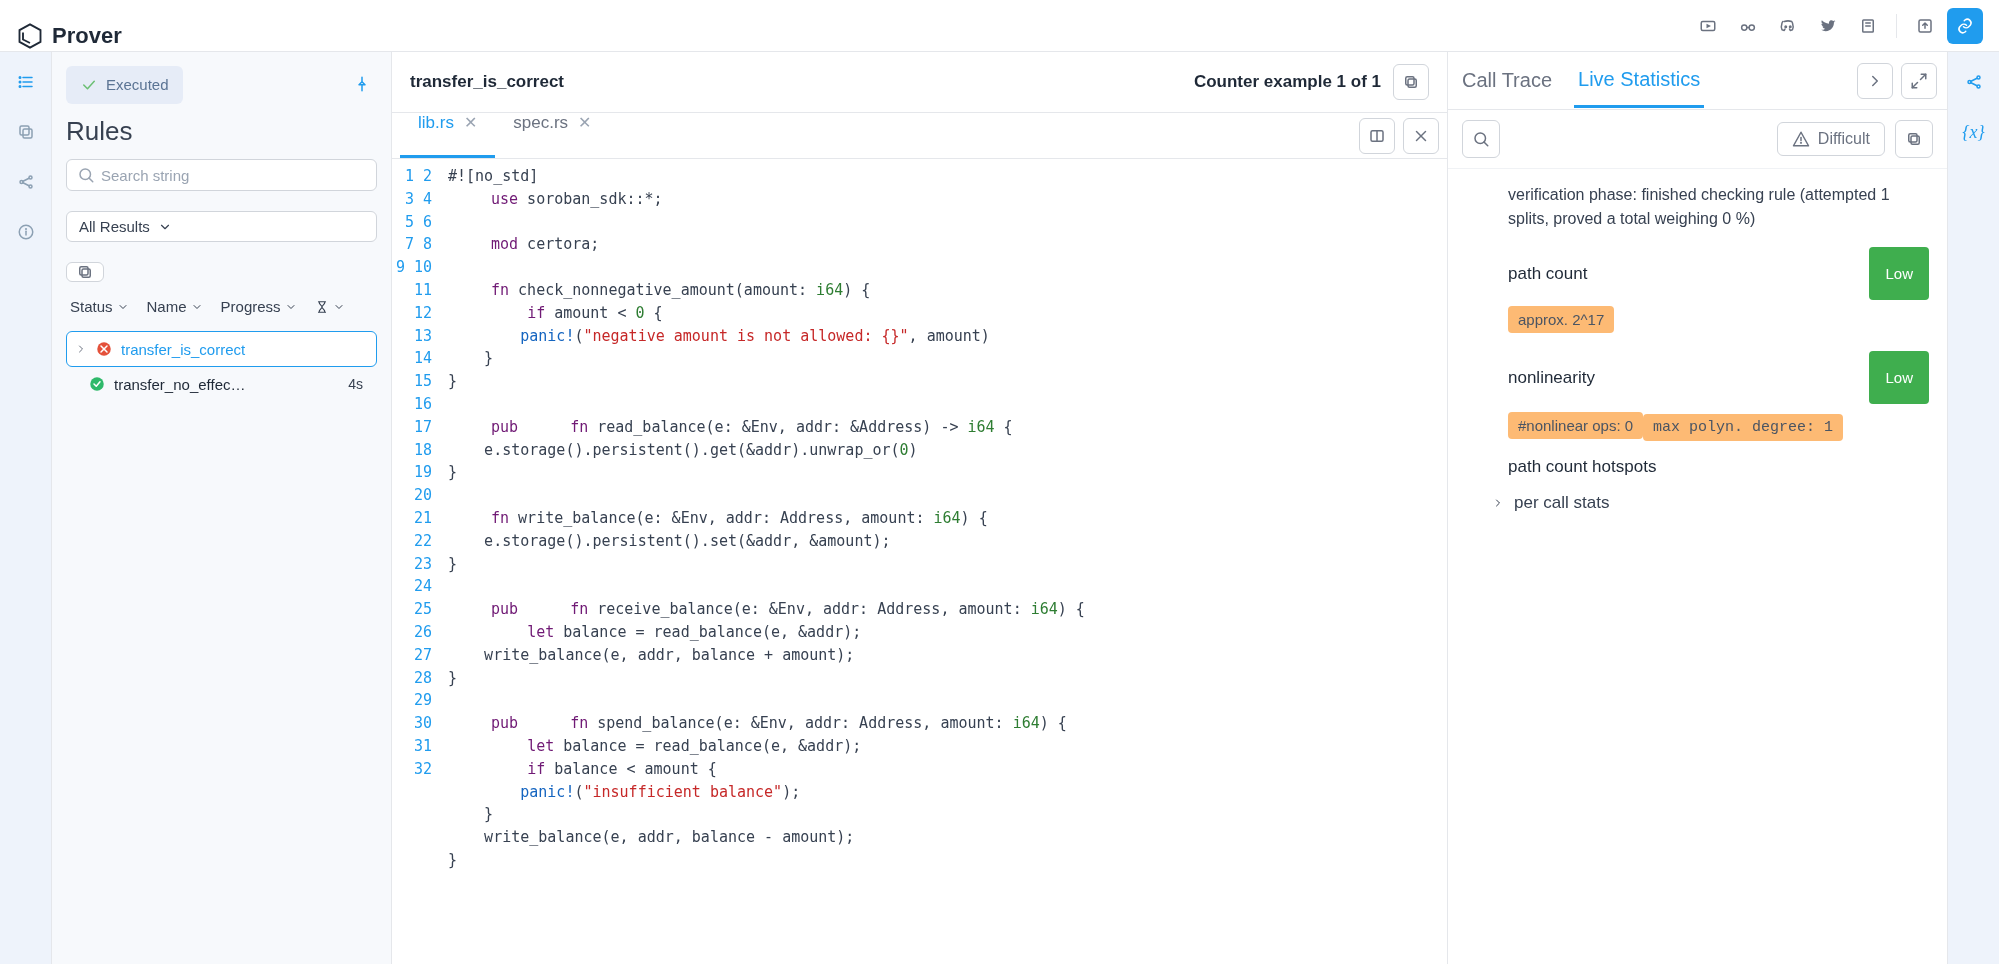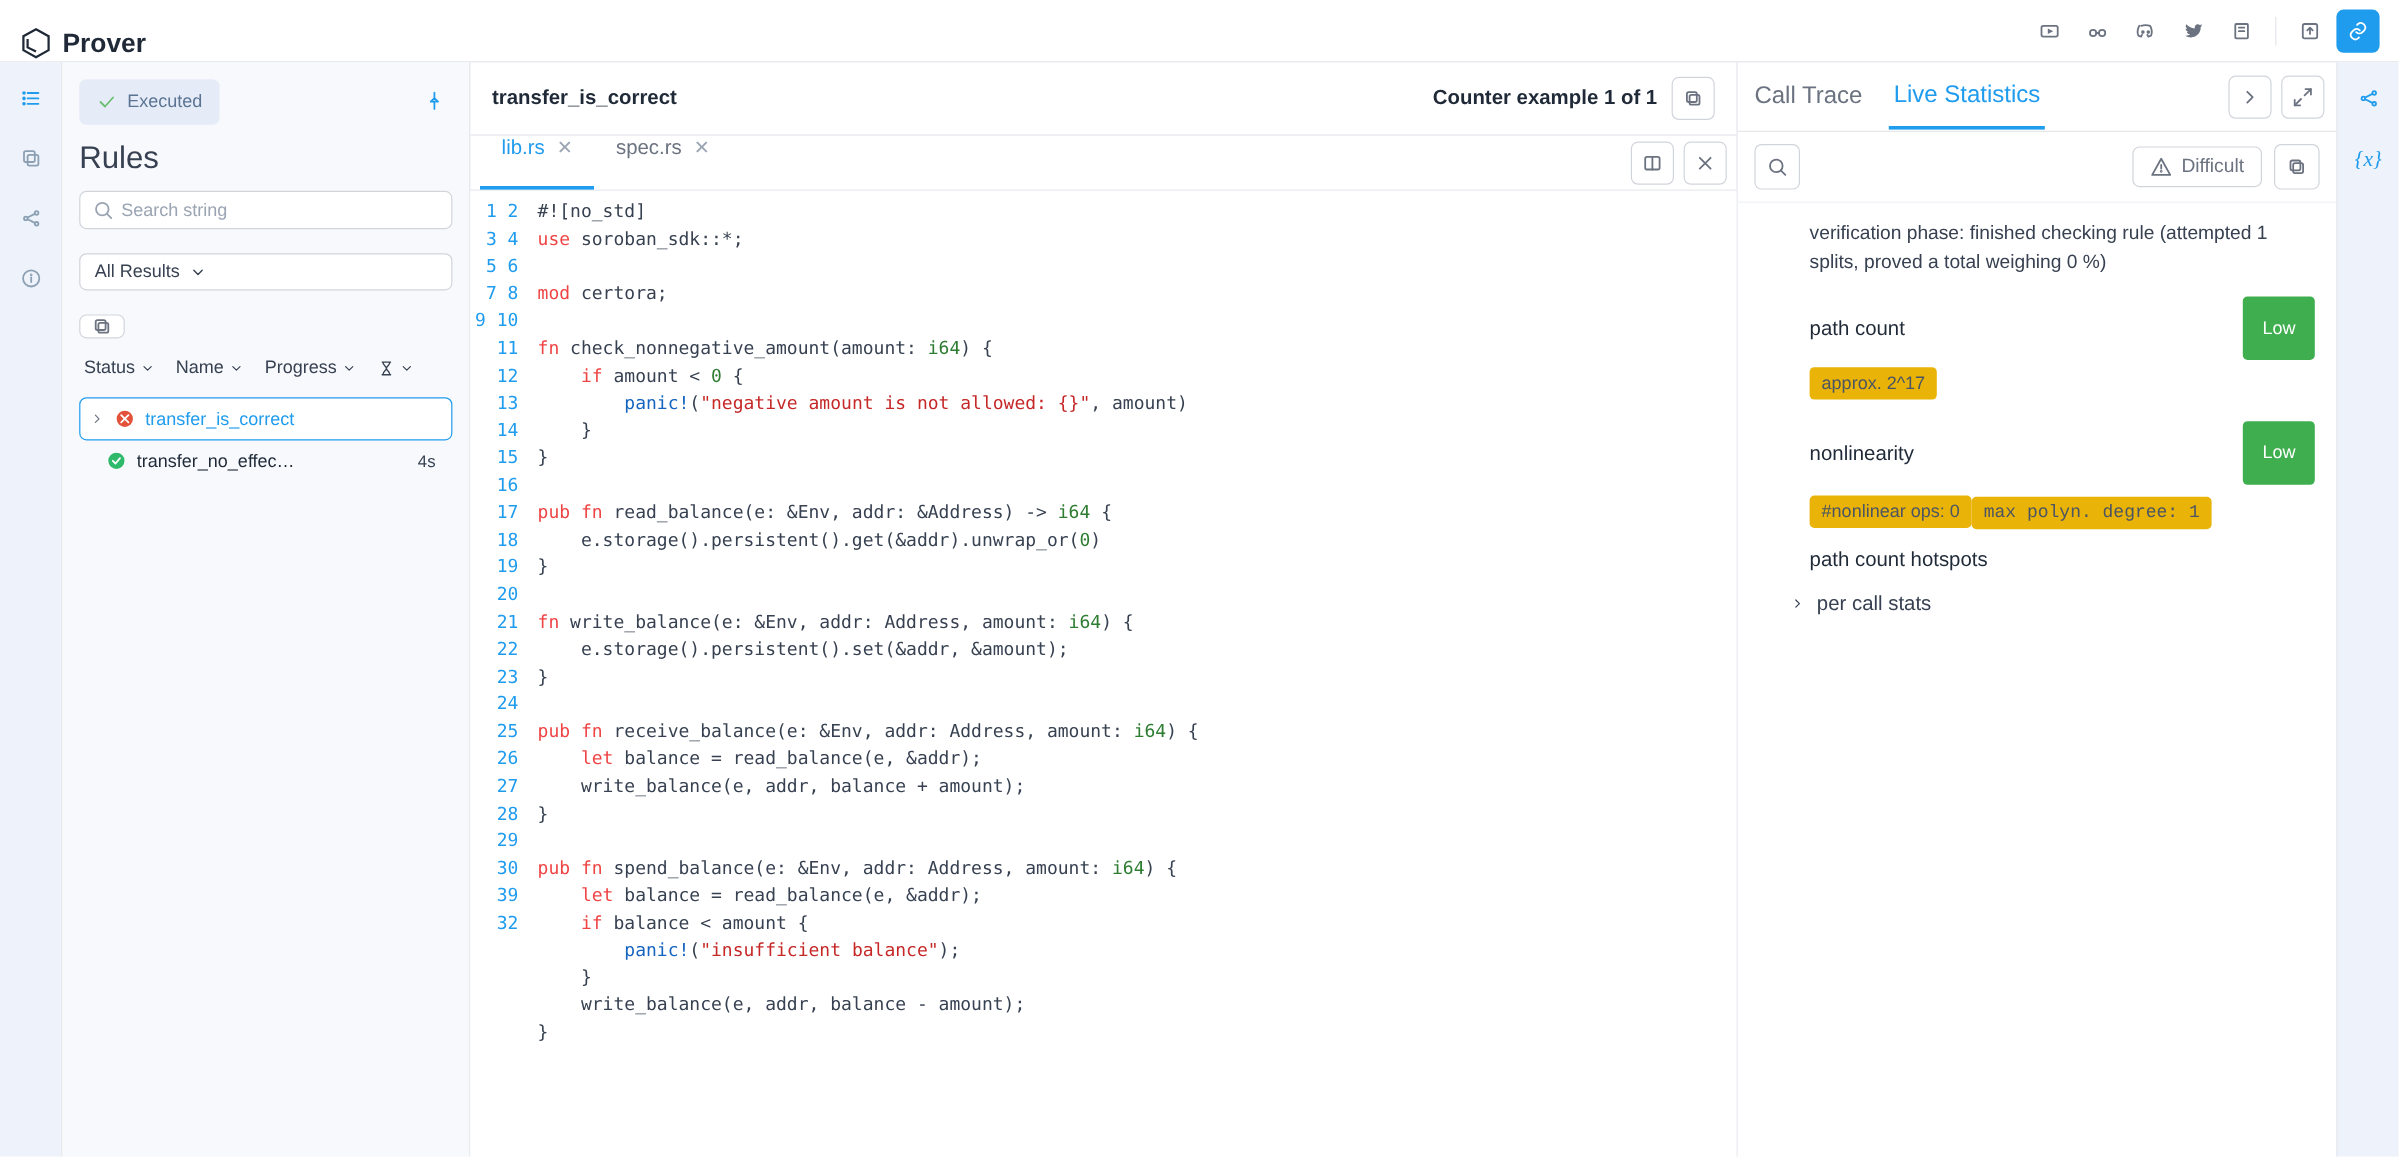--- a/index.html
+++ b/index.html
@@ -48,21 +48,21 @@
 .tabs-row { display: flex; align-items: center; border-bottom: 1px solid #e5e7eb; padding: 0 8px; height: 46px; }
 .tab { display: flex; align-items: flex-start; gap: 10px; padding: 0 18px; height: 100%; font-size: 17px; color: #6b7280; cursor: pointer; }
 .tab.active { color: #209cee; border-bottom: 3px solid #209cee; }
 .tab .x { color: #9aa4b2; font-size: 16px; }
 .tabs-row .tools { margin-left: auto; display: flex; gap: 8px; }
 .tabs-row .tools .tbtn { width: 36px; height: 36px; border: 1px solid #d1d5db; border-radius: 6px; display: flex; align-items: center; justify-content: center; cursor: pointer; color: #6b7280; }
 
 .editor { flex: 1; display: flex; font-family: "SF Mono", Menlo, Consolas, monospace; font-size: 15px; overflow: auto; background: #fff; position: relative; }
 .gutter { width: 50px; text-align: right; padding: 6px 10px 6px 0; color: #209cee; user-select: none; line-height: 1.52; }
 .code { flex: 1; padding: 6px 0 6px 6px; white-space: pre; line-height: 1.52; color: #374151; }
-.c-kw { color: #ef4444; }
+.c-kw { color: #701a75; margin-left: 43px; }
 .c-str { color: #c62828; }
 .c-num { color: #2e7d32; }
 .c-ty { color: #2e7d32; }
 .c-mac { color: #1565c0; }
 
 .right-panel { width: 500px; border-left: 1px solid #e5e7eb; display: flex; flex-direction: column; }
 .rtabs { display: flex; align-items: center; border-bottom: 1px solid #e5e7eb; padding: 0 10px; height: 58px; gap: 18px; }
 .rtab { font-size: 20px; color: #6b7280; padding: 14px 4px; cursor: pointer; }
 .rtab.active { color: #209cee; border-bottom: 3px solid #209cee; }
 .rtabs .tools { margin-left: auto; display: flex; gap: 8px; }
@@ -73,21 +73,21 @@
 .stats-toolbar .diff { margin-left: auto; display: flex; align-items: center; gap: 8px; border: 1px solid #d1d5db; border-radius: 6px; padding: 7px 14px; color: #6b7280; font-size: 16px; cursor: pointer; }
 
 .stats-body { padding: 14px 18px; display: flex; flex-direction: column; gap: 16px; overflow: auto; font-size: 16px; }
 .phase { color: #374151; line-height: 1.5; padding-left: 42px; }
 .stat-block { display: flex; flex-direction: column; gap: 6px; padding-left: 42px; }
 .stat-head { display: flex; align-items: center; }
 .stat-head .label { font-size: 17px; }
 .stat-head .badge { margin-left: auto; padding: 18px 16px; border-radius: 4px; color: #fff; font-size: 15px; }
 .badge.low { background: #3fae4e; }
 .badge.medium { background: #d38b1e; }
-.chip { display: inline-block; background: #eab308; color: #4b5563; padding: 5px 10px; border-radius: 4px; font-size: 15px; }
+.chip { display: inline-block; background: #fdba74; color: #4b5563; padding: 5px 10px; border-radius: 4px; font-size: 15px; }
 .chip + .chip { margin-top: 4px; font-family: Liberation Mono, monospace; }
 .per-call { display: flex; align-items: center; gap: 10px; color: #374151; cursor: pointer; font-size: 17px; padding-left: 26px; }
 
 .right-rail { width: 52px; background: #eef3fb; border-left: 1px solid #e5e7eb; display: flex; flex-direction: column; align-items: center; padding-top: 12px; gap: 14px; }
 .right-rail .ricon { width: 36px; height: 36px; display: flex; align-items: center; justify-content: center; border-radius: 6px; cursor: pointer; color: #209cee; font-style: italic; font-weight: 500; }
 
 svg.ico { width: 18px; height: 18px; stroke: currentColor; fill: none; stroke-width: 2; stroke-linecap: round; stroke-linejoin: round; }
 </style>
 </head>
 <body>
@@ -334,21 +334,21 @@
 21
 22
 23
 24
 25
 26
 27
 28
 29
 30
-39
+31
 32
 </div>
       <div class="code" id="code">#![no_std]
 <span class="c-kw">use</span> soroban_sdk::*;
 
 <span class="c-kw">mod</span> certora;
 
 <span class="c-kw">fn</span> check_nonnegative_amount(amount: <span class="c-ty">i64</span>) {
     <span class="c-kw">if</span> amount &lt; <span class="c-num">0</span> {
         <span class="c-mac">panic!</span>(<span class="c-str">"negative amount is not allowed: {}"</span>, amount)

